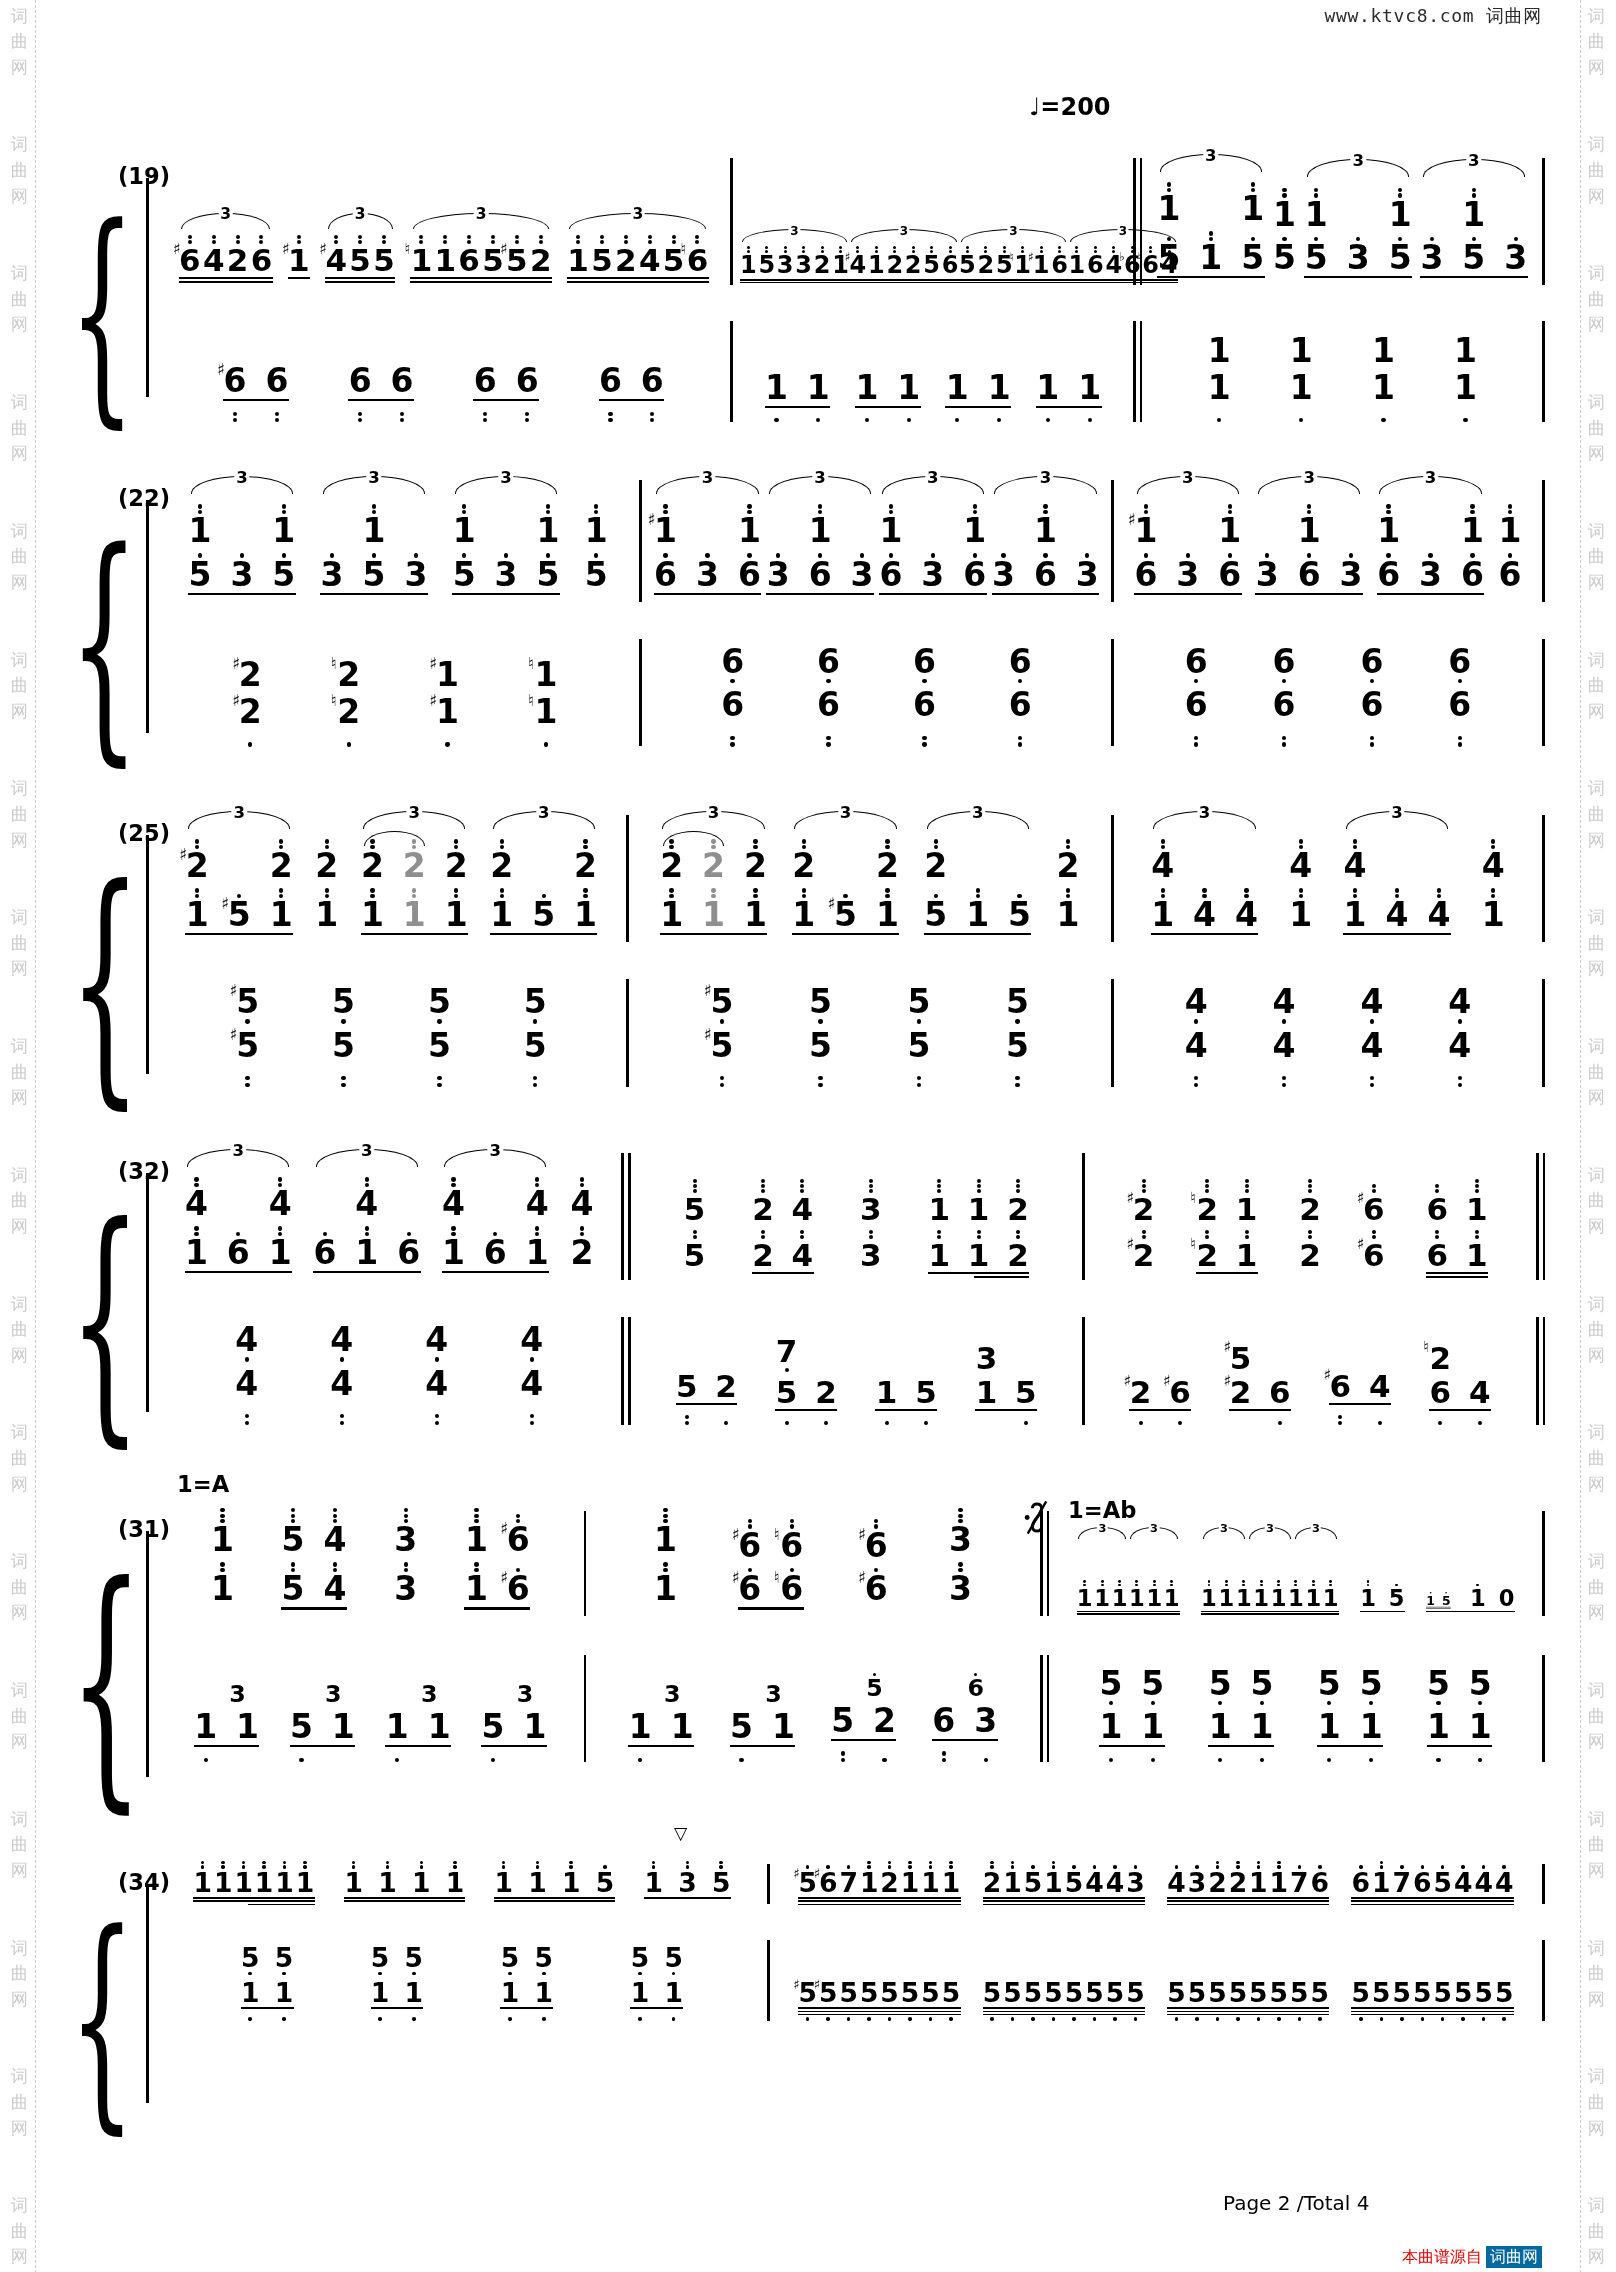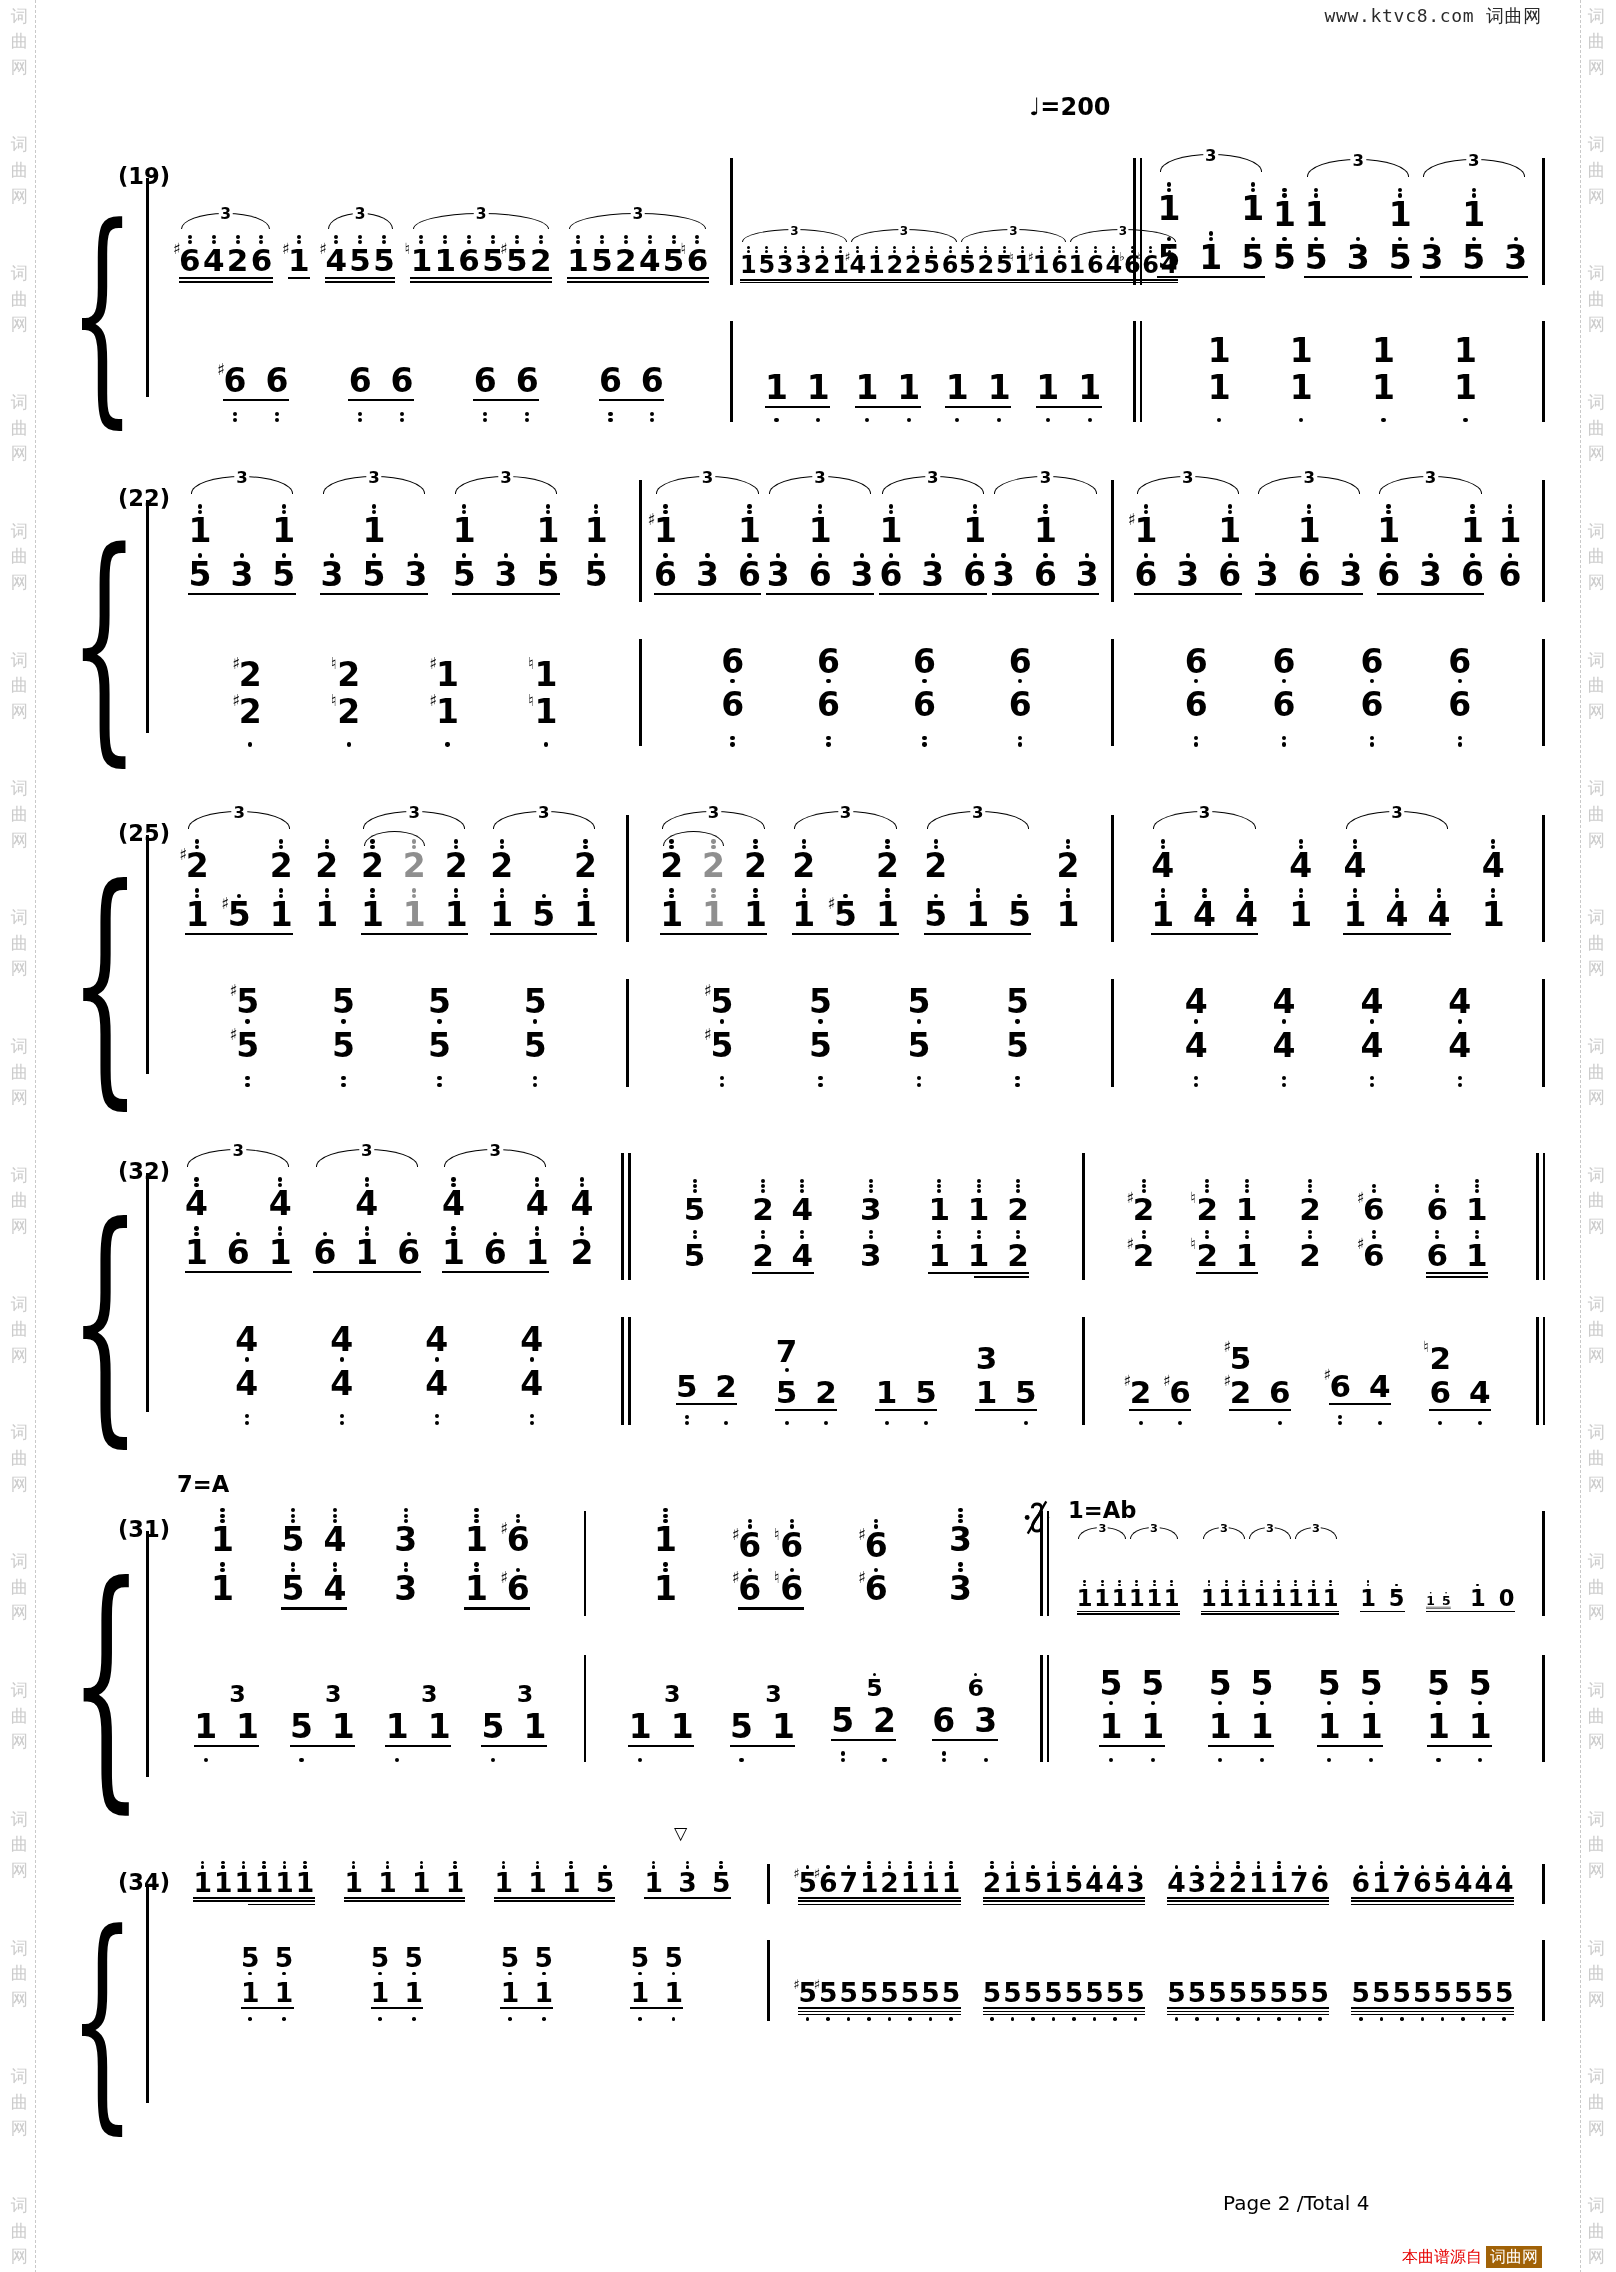--- a/index.html
+++ b/index.html
@@ -18,21 +18,21 @@
   
   .anno{position:absolute;font-weight:bold;}
   #tempo{font-size:24px;}
   #keyA,#keyAb{font-size:22.6px;}
   #nabla{font-size:17.3px;font-weight:normal;}
   #segno{position:absolute;}
   
   #footer{position:absolute;left:1223px;top:2191px;font-size:20px;}
   #srcline{position:absolute;left:1402px;top:2246px;font-size:16px;color:#e60000;
            display:flex;align-items:center;gap:4px;}
-  #srcbadge{background:#a16207;color:#fff;padding:0.7px 4px;font-size:16px;}
+  #srcbadge{background:#0369a1;color:#fff;padding:0.7px 4px;font-size:16px;}
   
   .system{position:absolute;left:114px;width:1431px;}
   .syslabel{position:absolute;left:4px;top:9.3px;font-size:22.6px;font-weight:bold;}
   .brace{position:absolute;left:-45px;font-family:"DejaVu Serif",serif;font-weight:400;
          transform-origin:left top;}
   .sysbar{position:absolute;left:32px;width:3.3px;background:#000;}
   .staffwrap{margin-left:43px;display:flex;flex-direction:column;}
   .staff{display:flex;align-items:stretch;}
   .measure{display:flex;align-items:flex-end;justify-content:space-evenly;
            flex-basis:0;min-width:0;padding:0 6.6px;}
@@ -250,21 +250,21 @@
       <div class="edgeset">
         <span>词</span>
         <span>曲</span>
         <span>网</span>
       </div>
     </div>
 
   <div class="topwm">www.ktvc8.com 词曲网</div>
 
   <div class="anno" id="tempo" style="left: 1029px; top: 93px;">♩=200</div>
-  <div class="anno" id="keyA" style="left: 177px; top: 1471px;">7=A</div>
+  <div class="anno" id="keyA" style="left: 177px; top: 1471px;">1=A</div>
   <div id="segno" style="left: 1023px; top: 1499px;">
     <svg width="28" height="37" viewBox="0 0 24 32">
       <path d="M20 2 L4 30" stroke="#000" stroke-width="2" fill="none"></path>
       <path d="M8 8 C8 3 16 3 16 8 C16 14 8 18 8 24 C8 29 16 29 16 24" stroke="#000" stroke-width="2.6" fill="none"></path>
       <circle cx="3.5" cy="16" r="2.1" fill="#000"></circle>
       <circle cx="20.5" cy="16" r="2.1" fill="#000"></circle>
     </svg>
   </div>
   <div class="anno" id="keyAb" style="left: 1068px; top: 1497px;">1=Ab</div>
   <div class="anno" id="nabla" style="left: 674px; top: 1823px;">▽</div>

